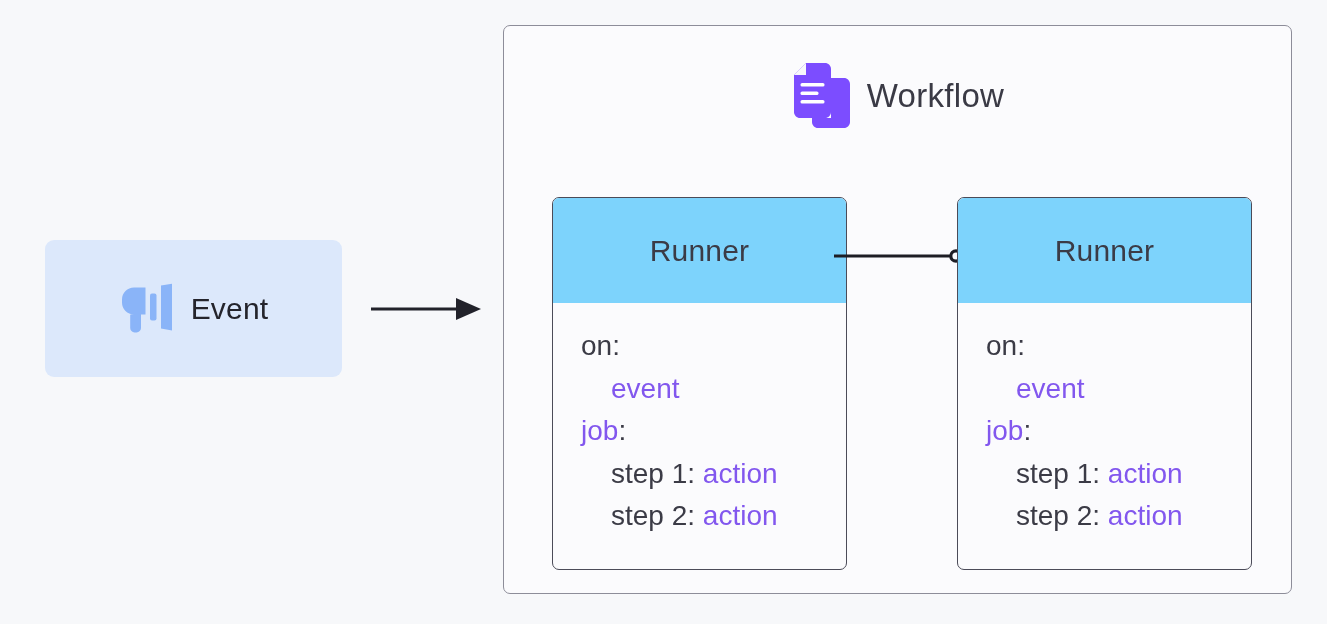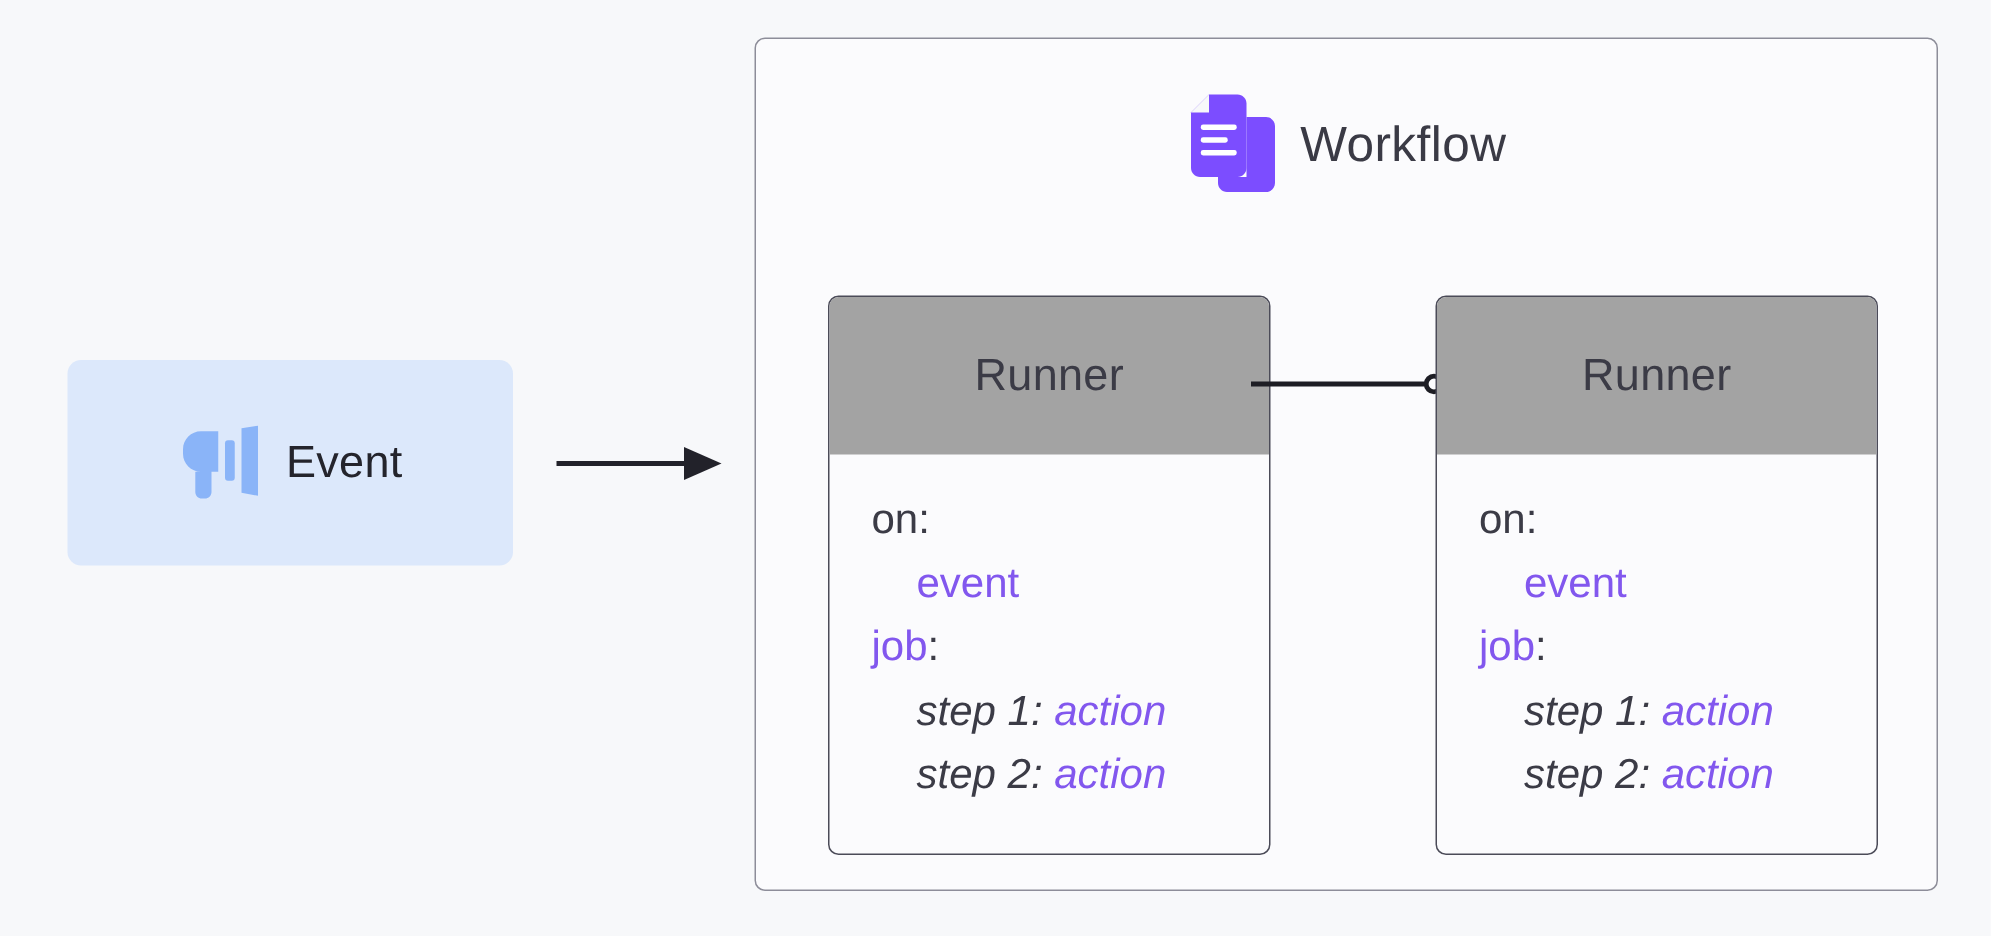--- a/index.html
+++ b/index.html
@@ -106,42 +106,42 @@
     border-radius: 7px;
     background: #fbfbfd;
     box-sizing: border-box;
     overflow: hidden;
   }
   .runner-left  { left: 48px; }
   .runner-right { left: 453px; }
 
   .runner-head {
     height: 105px;
-    background: #a3a3a3;
+    background: #7dd3fc;
     display: flex;
     align-items: center;
     justify-content: center;
     box-sizing: border-box;
   }
   .runner-title {
     font-size: 30px;
     color: #3b3b46;
     letter-spacing: 0.2px;
   }
 
   .runner-body {
     padding: 22px 0 0 28px;
     font-size: 28px;
     line-height: 1.52;
     color: #3b3b46;
     box-sizing: border-box;
   }
   .code-line { white-space: pre; }
   .ind1 { padding-left: 30px; }
-  .ind2 { padding-left: 30px; font-style: italic; }
+  .ind2 { padding-left: 30px; }
   .pur  { color: #8257ee; }
   .drk  { color: #3b3b46; margin-top: 36px; }
 
   
   .connector-svg {
     position: absolute;
     left: 330px;
     top: 210px;
     width: 140px;
     height: 40px;

